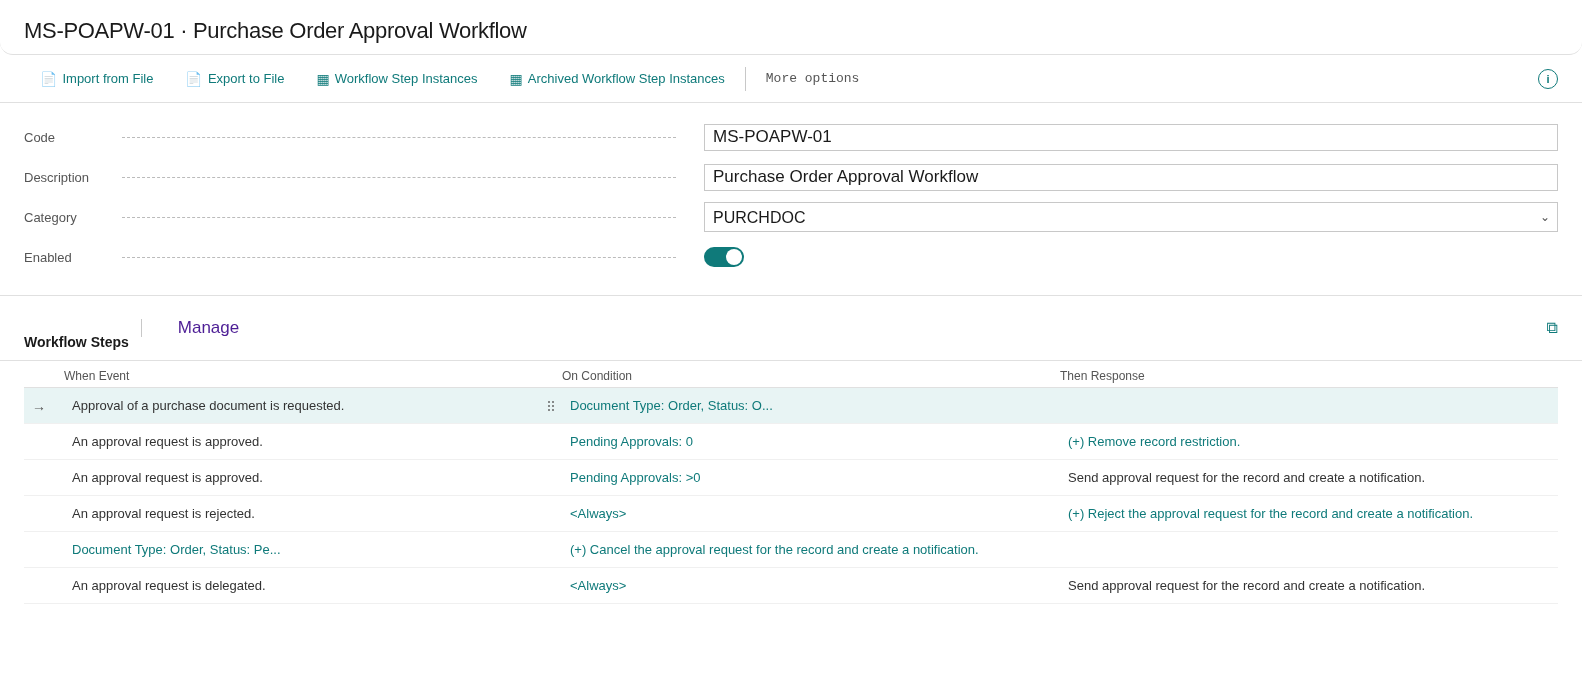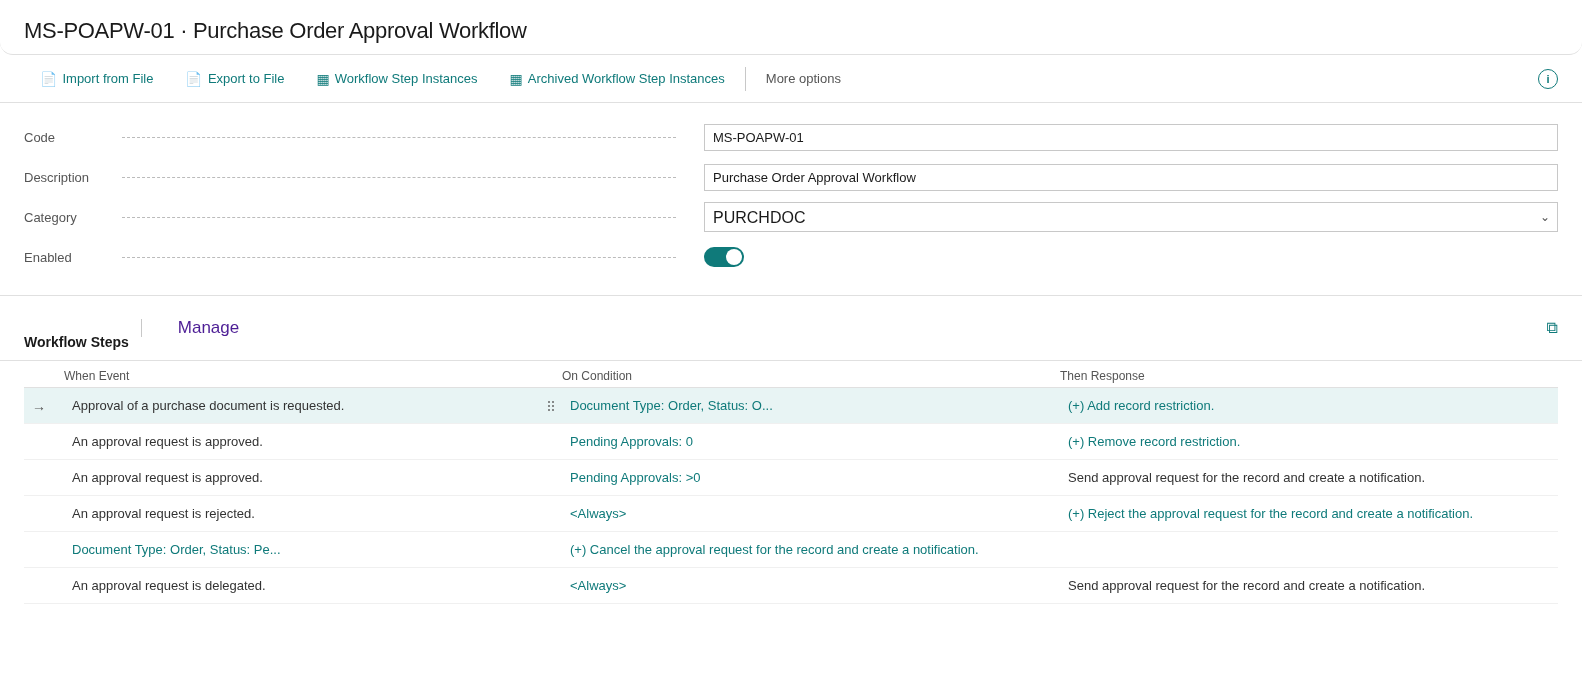--- a/index.html
+++ b/index.html
@@ -47,20 +47,21 @@
     .action-bar-more {
       color: #555;
       padding: 0 16px;
       height: 100%;
       display: flex;
       align-items: center;
       cursor: pointer;
       font-size: 13px;
       background: none;
       border: none;
+      font-family: Liberation Mono, monospace;
     }
     .action-bar-info {
       margin-left: auto;
       color: #0f7a7a;
       cursor: pointer;
       width: 20px;
       height: 20px;
       border-radius: 50%;
       border: 1.5px solid #0f7a7a;
       display: flex;
@@ -99,21 +100,21 @@
       height: 1px;
       align-self: center;
     }
     .form-value {
       flex: 1;
     }
     .form-input {
       width: 100%;
       border: 1px solid #c8c8c8;
       padding: 5px 8px;
-      font-size: 13px;
+      font-size: 17px;
       color: #1a1a1a;
       outline: none;
       background: #fff;
       height: 27px;
     }
     .form-select-wrap {
       position: relative;
       width: 100%;
     }
     .form-select {
@@ -363,21 +364,20 @@
               <span class="icon-dot"></span>
             </span>
           <span class="icon-grid-row">
               <span class="icon-dot"></span>
               <span class="icon-dot"></span>
             </span>
         </span>
       </span>
     </div>
     <div class="table-cell link">Document Type: Order, Status: O...</div>
-    <div class="table-cell link">(+) Add record restriction.</div>
   </div>
 
   <div class="table-row">
     <div class="table-cell"></div>
     <div class="table-cell">An approval request is approved.</div>
     <div class="table-cell link">Pending Approvals: 0</div>
     <div class="table-cell link">(+) Remove record restriction.</div>
   </div>
 
   <div class="table-row">

